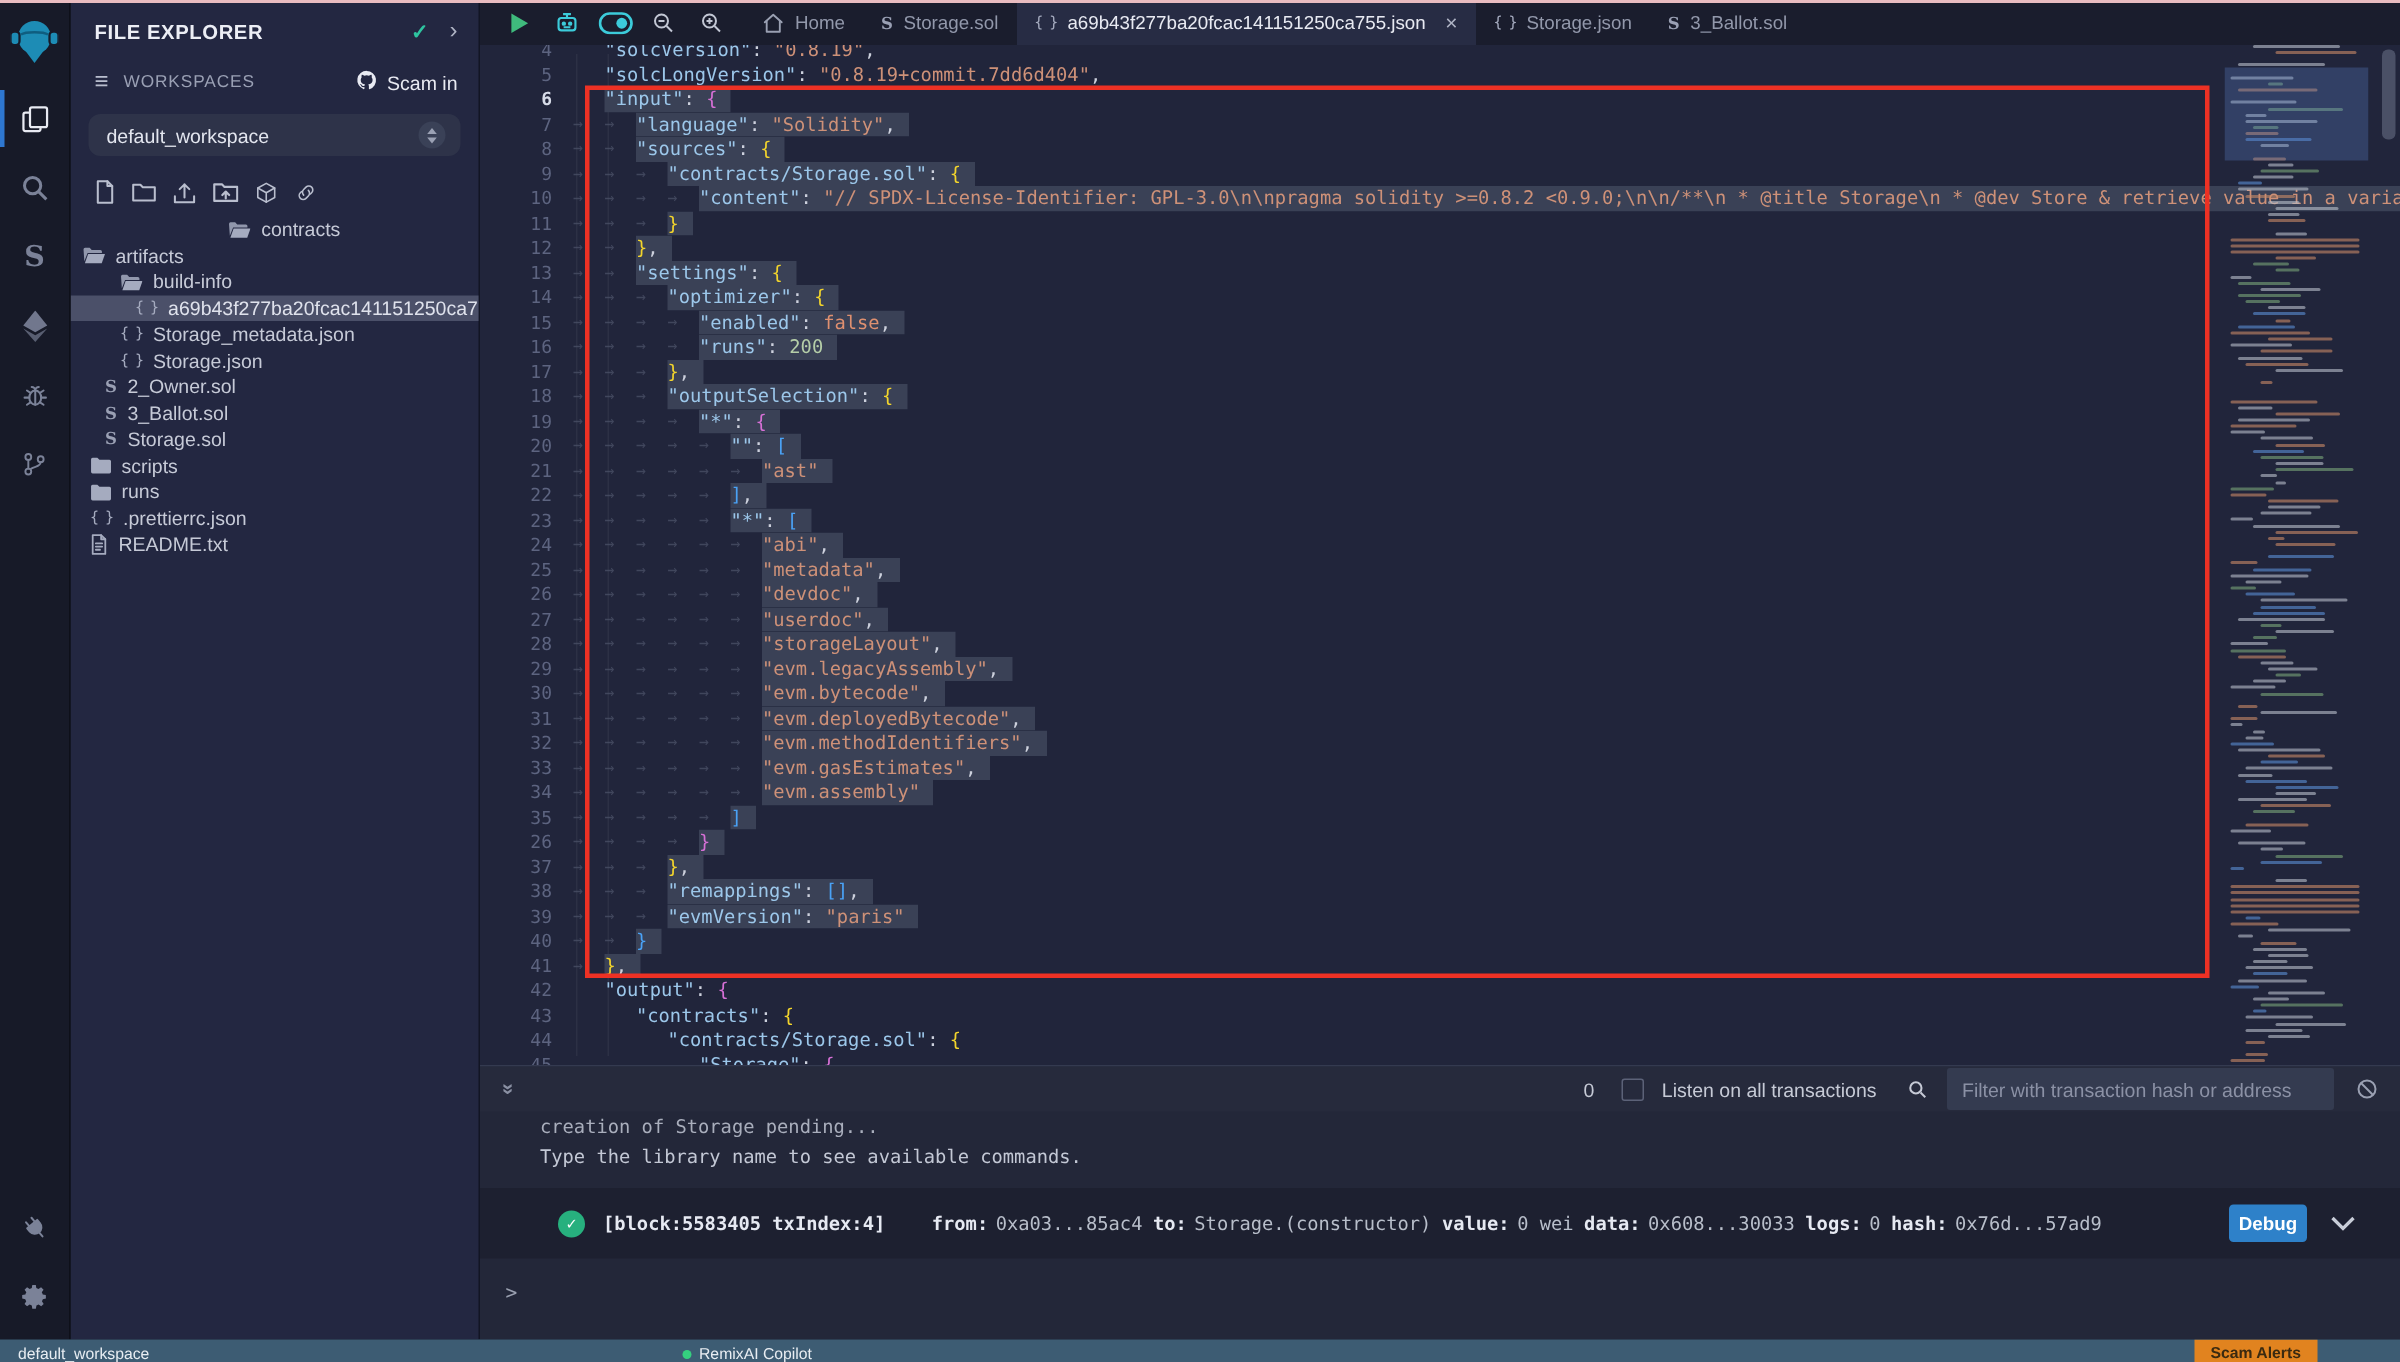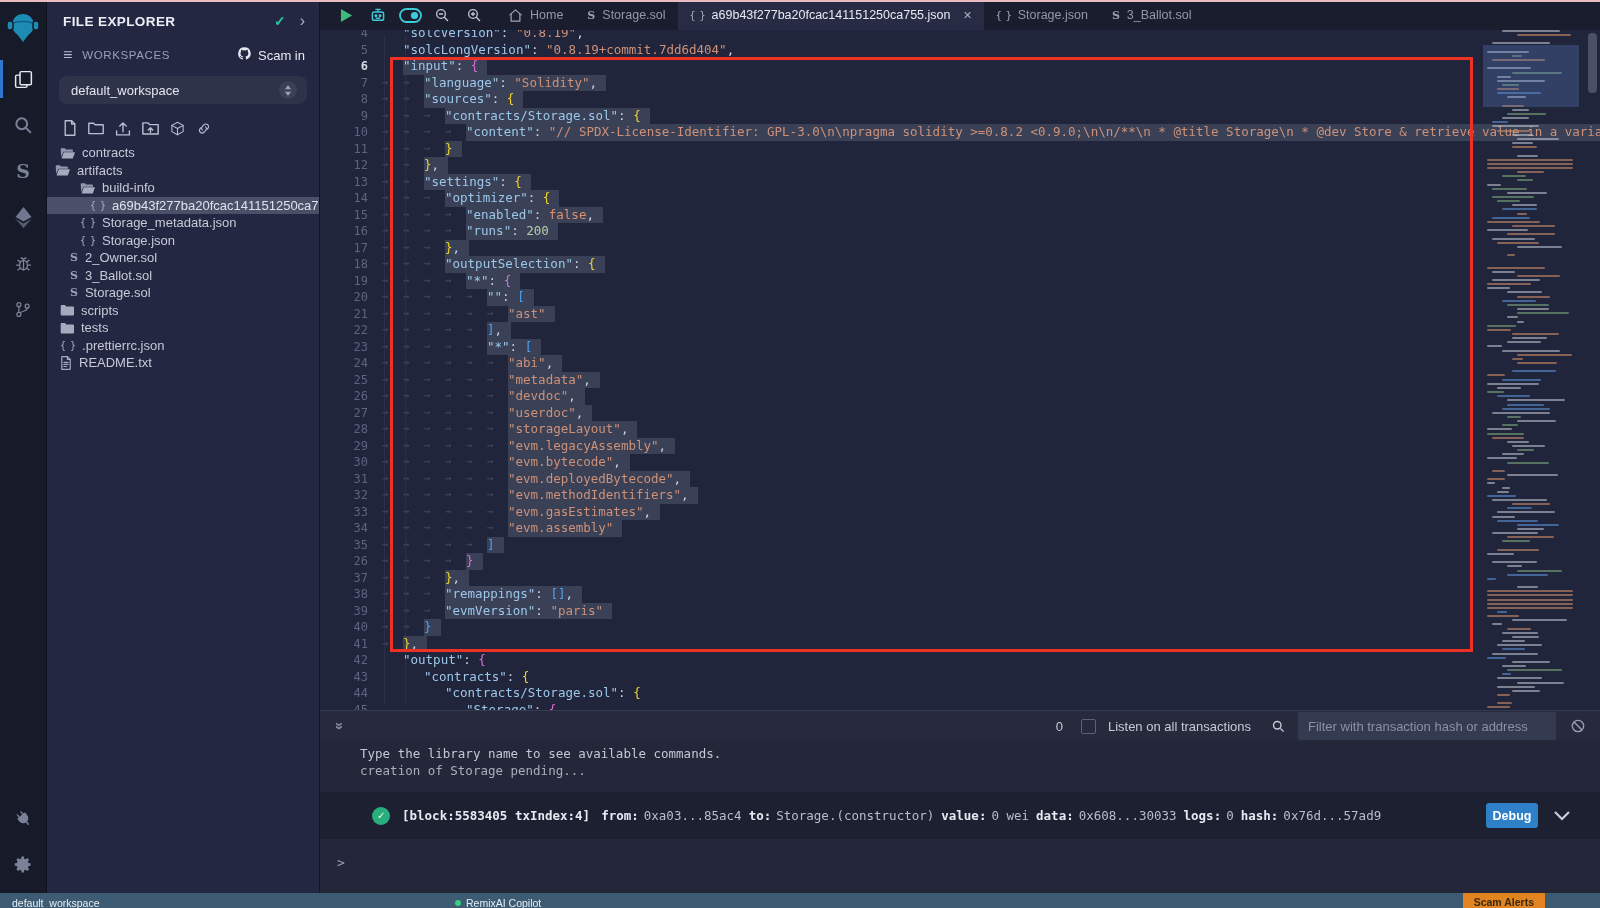--- a/index.html
+++ b/index.html
@@ -81,21 +81,21 @@
   .searchi{color:#c6cad6;display:flex;cursor:pointer}
   .filter{width:258px;height:28px;background:#343b50;border:none;border-radius:2px;color:#dfe2ec;font-size:13px;padding:0 10px;outline:none;font-family:"Liberation Sans",sans-serif}
   .filter::placeholder{color:#8b91a5}
   .ban{color:#9aa0b2;display:flex;cursor:pointer;margin-left:2px}
   .term-body{font-family:"DejaVu Sans Mono",monospace}
   .tline{margin:5px 0 0 40px;font-size:12.5px;color:#c3c8d5}
   .tline.dim{color:#a9aebc;margin-top:2px}
   .txblock{margin-top:14px;padding:11px 0;background:rgba(13,15,24,.28);display:flex;align-items:center}
   .okcheck{margin-left:52px;width:18px;height:18px;border-radius:50%;background:#27b07e;color:#fff;font-size:11px;display:flex;align-items:center;justify-content:center;flex:none}
   .txtext{margin-left:12px;font-size:12.5px;color:#b8beca;white-space:nowrap;overflow:hidden}
-  .txtext b{color:#e6e9f2;margin-right:4px}
+  .txtext b{color:#e6e9f2;margin-right:24px}
   .txf-l{color:#e6e9f2;font-weight:bold;margin-left:7px}
   .txf-v{color:#b8beca;margin-left:5px}
   .debug{margin-left:auto;flex:none;width:52px;height:25px;background:#2e81c9;border:none;border-radius:3px;color:#fff;font-size:12.5px;font-weight:bold;cursor:pointer;font-family:"Liberation Sans",sans-serif}
   .txchev{flex:none;margin:0 30px 0 16px;color:#c8cdd8;display:flex;cursor:pointer}
   .prompt{margin:16px 0 0 17px;font-size:13px;color:#9aa0b0}
 
   
   .statusbar{position:absolute;left:0;right:0;bottom:0;height:15px;background:#3d5c73;overflow:hidden;z-index:20;font-size:10.5px;color:#e8edf2}
   .sb-left{position:absolute;left:12px;top:1px;line-height:18px}
   .sb-ai{position:absolute;left:455px;top:1px;display:flex;align-items:center;gap:5px;line-height:18px}
@@ -225,21 +225,21 @@
           </svg>
         </div>
         <div class="fe-ic">
           <svg width="16" height="15" viewBox="0 0 24 24" fill="none" stroke="currentColor" stroke-width="1.7" stroke-linecap="round" stroke-linejoin="round">
             <path d="M9.5 14.5a4.2 4.2 0 0 1 0-6l2.5-2.5a4.2 4.2 0 0 1 6 6l-1.3 1.3"></path>
             <path d="M14.5 9.5a4.2 4.2 0 0 1 0 6L12 18a4.2 4.2 0 0 1-6-6l1.3-1.3"></path>
           </svg>
         </div>
       </div>
     <div class="tree">
-        <div class="tree-row" style="padding-left: 13px;">
+        <div class="tree-row" style="padding-left: 13px; justify-content: center;">
           <div class="tree-ic">
             <svg width="15" height="12" viewBox="0 0 22 16" fill="currentColor">
               <path d="M1 2.5A1.5 1.5 0 0 1 2.5 1H7l2 2h8.5A1.5 1.5 0 0 1 19 4.5V6H5L1.8 14z" opacity=".85"></path>
               <path d="M5.5 7H22l-3.2 9H2.3z"></path>
             </svg>
           </div>
           <span>contracts</span>
         </div>
         <div class="tree-row" style="padding-left: 8px;">
           <div class="tree-ic">
@@ -302,21 +302,21 @@
             </svg>
           </div>
           <span>scripts</span>
         </div>
         <div class="tree-row" style="padding-left: 13px;">
           <div class="tree-ic">
             <svg width="14" height="12" viewBox="0 0 20 16" fill="currentColor">
               <path d="M1 2.5A1.5 1.5 0 0 1 2.5 1H7l2 2h9.5A1.5 1.5 0 0 1 20 4.5v10A1.5 1.5 0 0 1 18.5 16h-16A1.5 1.5 0 0 1 1 14.5z"></path>
             </svg>
           </div>
-          <span>tests</span>
+          <span>runs</span>
         </div>
         <div class="tree-row" style="padding-left: 13px;">
           <div class="tree-ic">
             <span class="json-glyph">{ }</span>
           </div>
           <span>.prettierrc.json</span>
         </div>
         <div class="tree-row" style="padding-left: 13px;">
           <div class="tree-ic">
             <svg width="12" height="14" viewBox="0 0 16 20" fill="none" stroke="currentColor" stroke-width="1.7" stroke-linecap="round" stroke-linejoin="round">
@@ -661,22 +661,22 @@
           <input class="filter" placeholder="Filter with transaction hash or address" style="">
           <span class="ban">
               <svg width="16" height="16" viewBox="0 0 24 24" fill="none" stroke="currentColor" stroke-width="2">
                 <circle cx="12" cy="12" r="8.5"></circle>
                 <path d="M6 6l12 12"></path>
               </svg>
             </span>
         </div>
       </div>
       <div class="term-body">
+        <div class="tline dim">creation of Storage pending...</div>
         <div class="tline">Type the library name to see available commands.</div>
-        <div class="tline dim">creation of Storage pending...</div>
         <div class="txblock">
           <span class="okcheck">✓</span>
           <span class="txtext"><b>[block:5583405 txIndex:4]</b><span id="tx-fields"><span class="txf-l">from:</span><span class="txf-v">0xa03...85ac4</span><span class="txf-l">to:</span><span class="txf-v">Storage.(constructor)</span><span class="txf-l">value:</span><span class="txf-v">0 wei</span><span class="txf-l">data:</span><span class="txf-v">0x608...30033</span><span class="txf-l">logs:</span><span class="txf-v">0</span><span class="txf-l">hash:</span><span class="txf-v">0x76d...57ad9</span></span></span>
           <button class="debug">Debug</button>
           <span class="txchev">
               <svg width="16" height="10" viewBox="0 0 16 10" fill="none" stroke="currentColor" stroke-width="2.2">
                 <path d="M1 1l7 7 7-7"></path>
               </svg>
             </span>
         </div>

